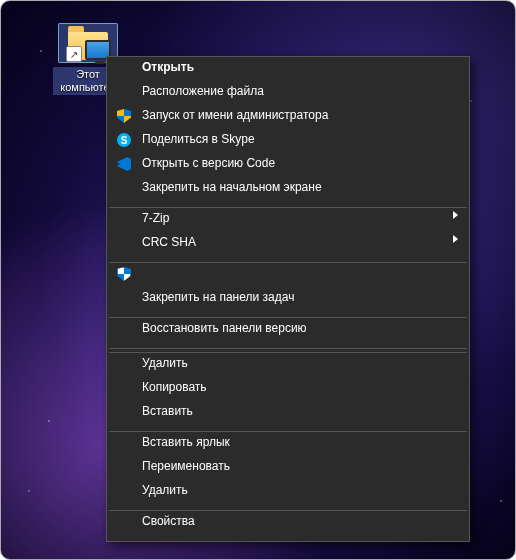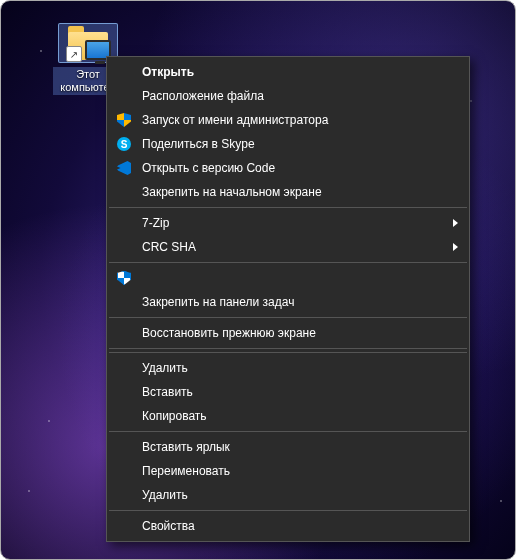--- a/index.html
+++ b/index.html
@@ -134,21 +134,21 @@
     left: 105px;
     width: 360px;
     background: #2b2b2b;
     border: 1px solid #555;
     box-shadow: 4px 4px 10px rgba(0,0,0,0.6);
     padding: 3px 1px;
     color: #fff;
   }
   .menu-item {
     display: flex;
-    align-items: center;
+    align-items: flex-start;
     height: 24px;
     padding: 0 30px 0 34px;
     position: relative;
     white-space: nowrap;
     font-size: 12px;
   }
   .menu-item.bold { font-weight: 600; }
   .sep {
     height: 1px;
     background: #555;
@@ -255,33 +255,33 @@
       <div class="menu-item">
         <span class="mi-icon">
           <span class="defender"></span>
         </span>
       </div>
       <div class="menu-item">
         <span>Закрепить на панели задач</span>
       </div>
       <div class="sep"></div>
       <div class="menu-item">
-        <span>Восстановить прежнюю экране</span>
+        <span>Восстановить панели версию</span>
       </div>
       <div class="sep"></div>
       <div class="sep"></div>
       <div class="menu-item">
         <span>Удалить</span>
       </div>
       <div class="menu-item">
+        <span>Копировать</span>
+      </div>
+      <div class="menu-item">
         <span>Вставить</span>
       </div>
-      <div class="menu-item">
-        <span>Копировать</span>
-      </div>
       <div class="sep"></div>
       <div class="menu-item">
         <span>Вставить ярлык</span>
       </div>
       <div class="menu-item">
         <span>Переименовать</span>
       </div>
       <div class="menu-item">
         <span>Удалить</span>
       </div>

